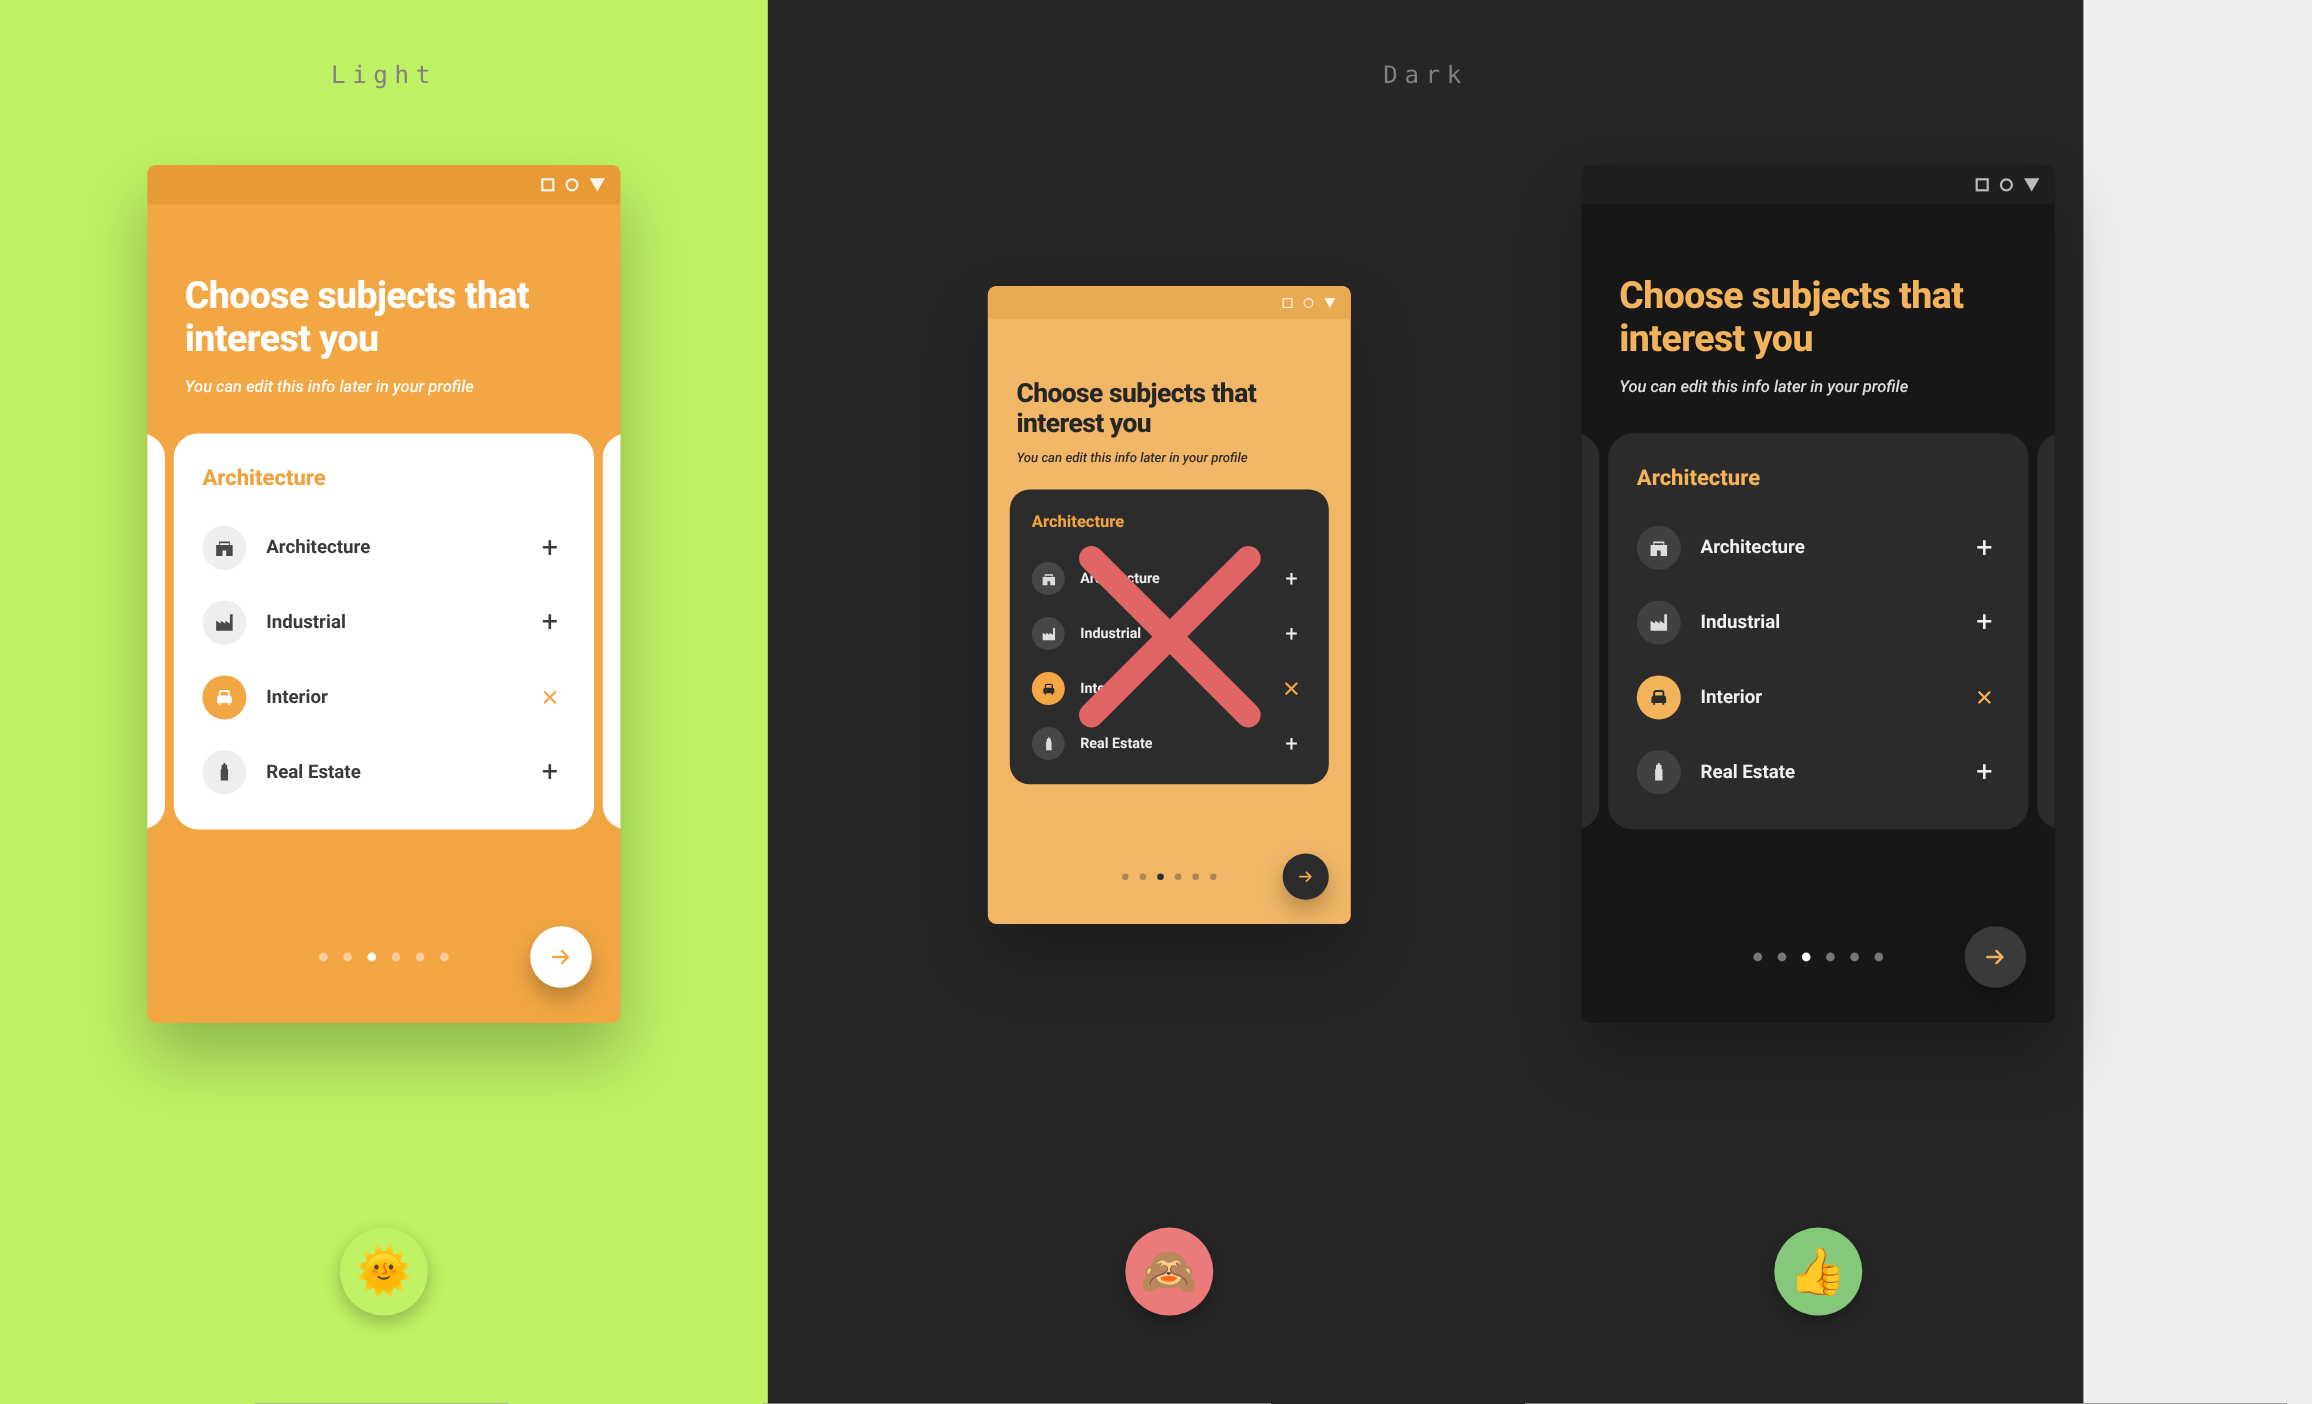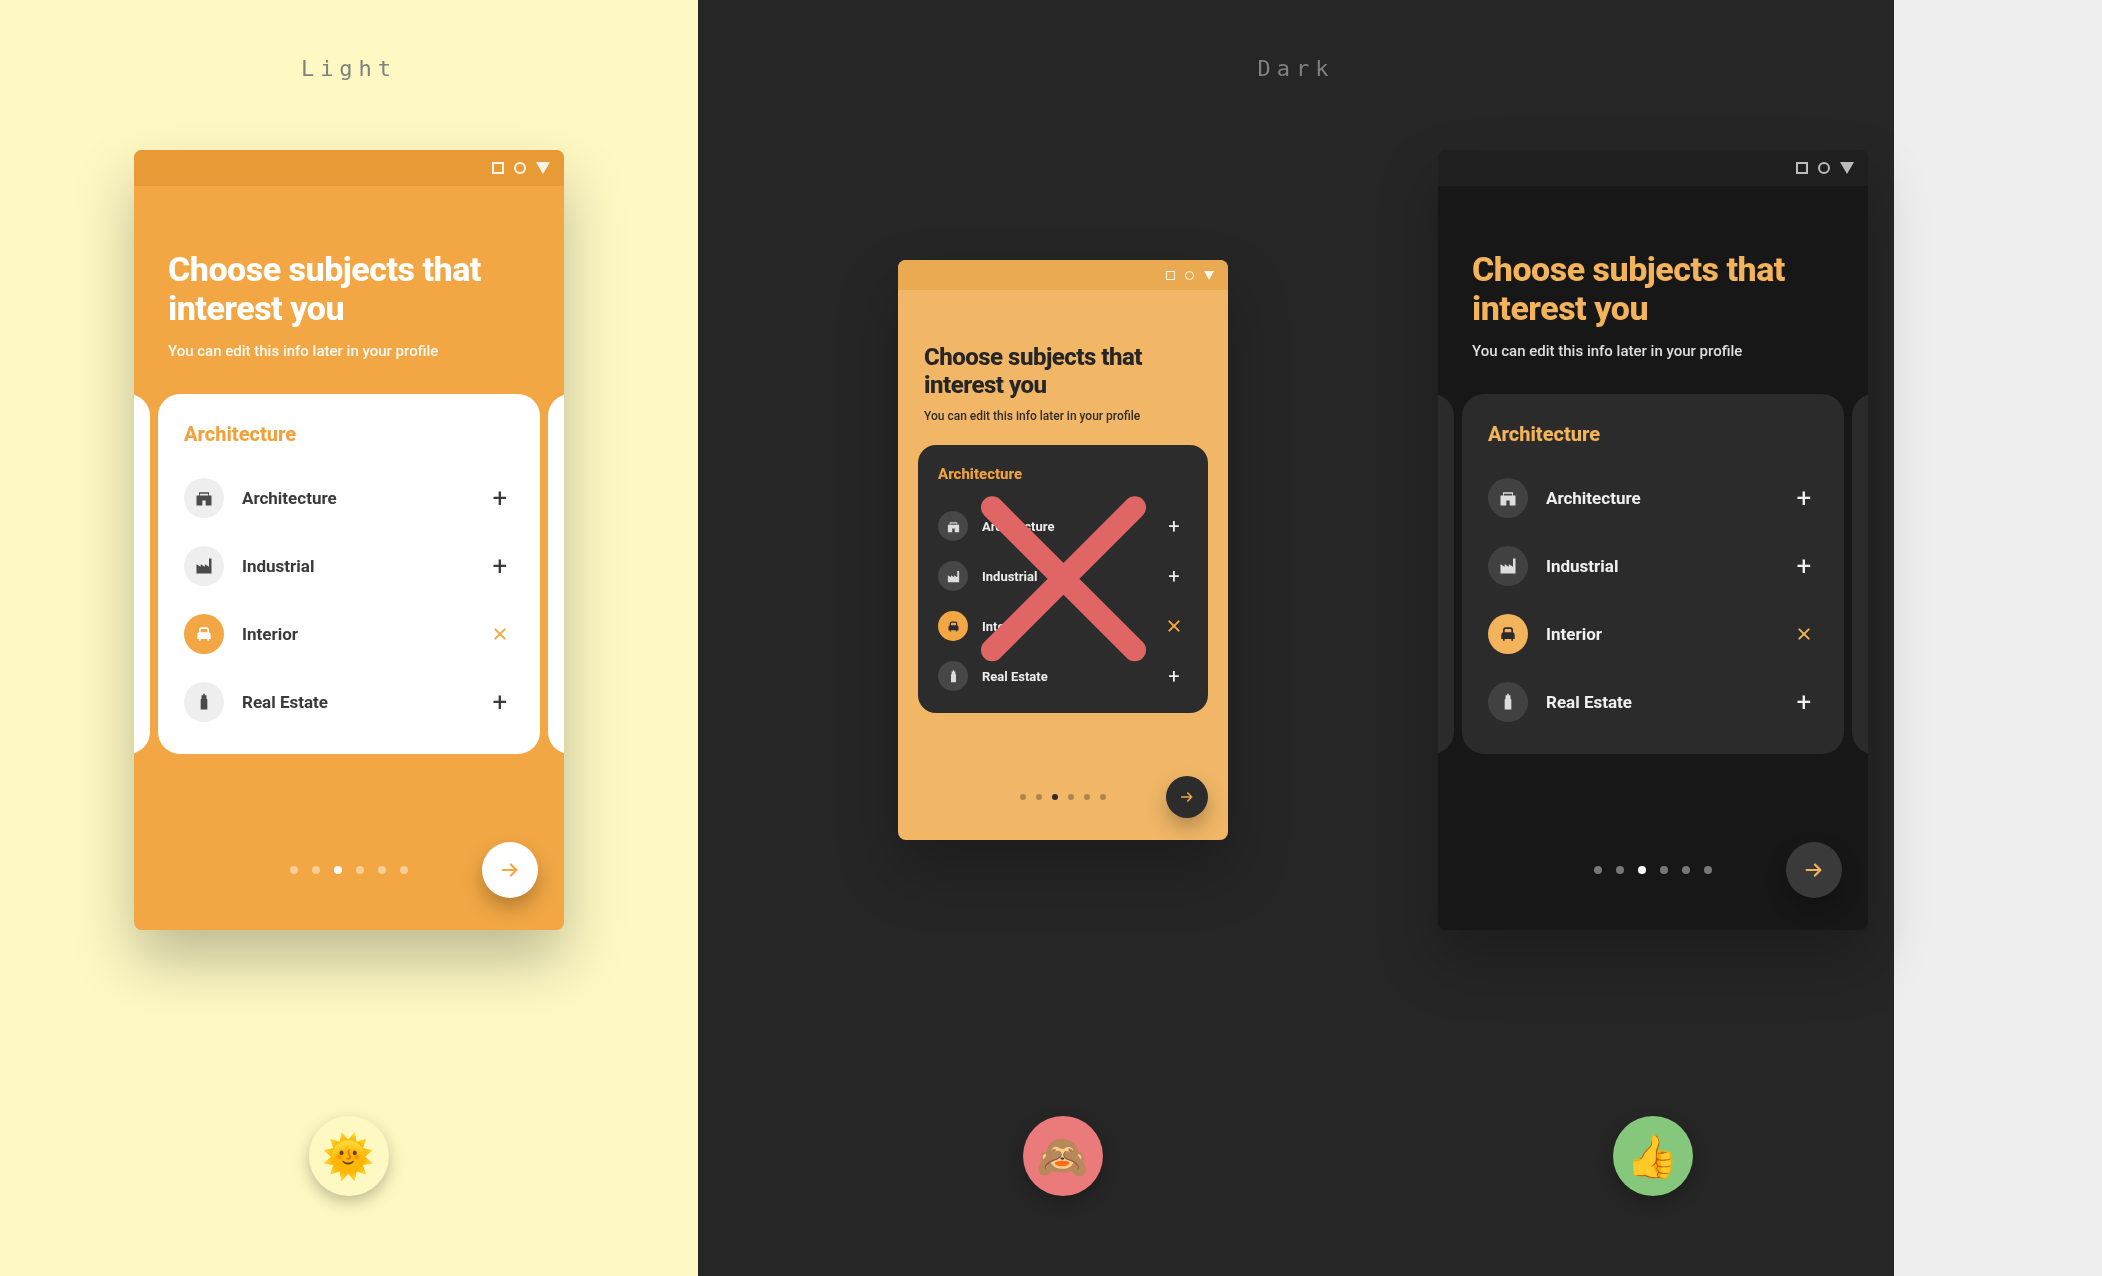--- a/index.html
+++ b/index.html
@@ -11,21 +11,21 @@
   .canvas {
     width: 2102px;
     height: 1276px;
     display: flex;
     position: relative;
   }
   .panel {
     height: 100%;
     position: relative;
   }
-  .panel-light { width: 698px; background: #fef9c3; }
+  .panel-light { width: 698px; background: #bef264; }
   .panel-dark  { width: 1196px; background: #262626; padding-left: 20px; }
 
   .panel-label {
     position: absolute;
     top: 56px;
     left: 50%;
     transform: translateX(-50%);
     font-family: ui-monospace, "SF Mono", Menlo, Consolas, monospace;
     letter-spacing: 6px;
     font-size: 22px;
@@ -60,20 +60,21 @@
 
   .phone h1 {
     font-weight: 800;
     line-height: 1.15;
     letter-spacing: -0.5px;
     margin-top: 28px;
   }
   .phone .sub {
     font-weight: 500;
     opacity: .95;
+    font-style: italic;
   }
 
   .card {
     border-radius: 22px;
     padding: 28px 26px 18px 26px;
     position: relative;
   }
   .card-edge-l, .card-edge-r {
     position: absolute;
     width: 26px;

